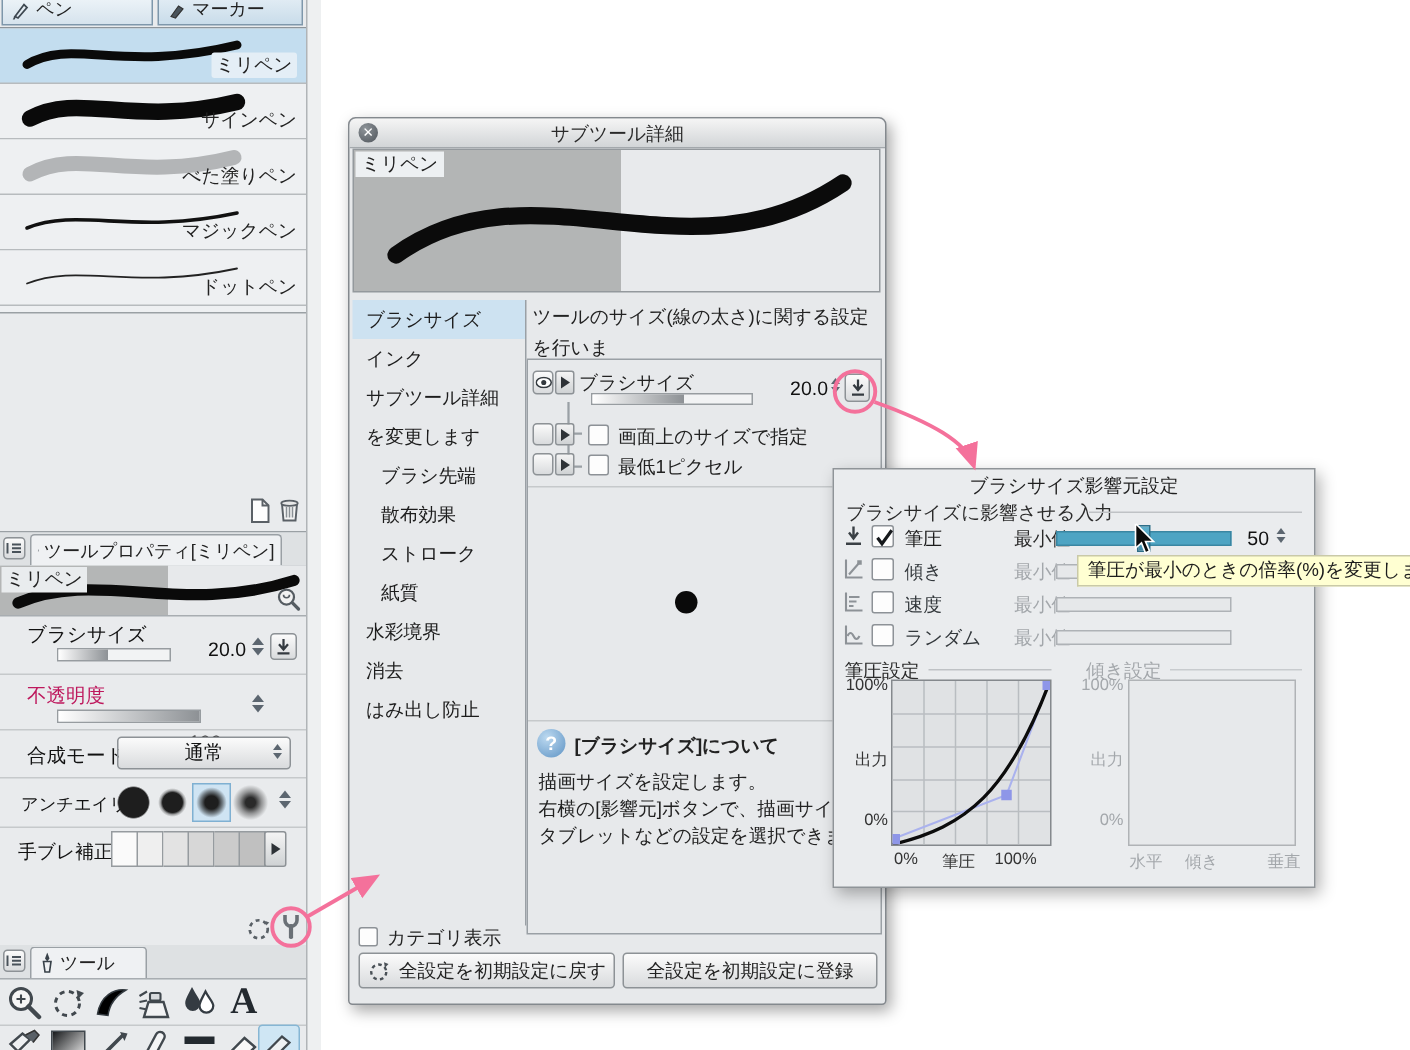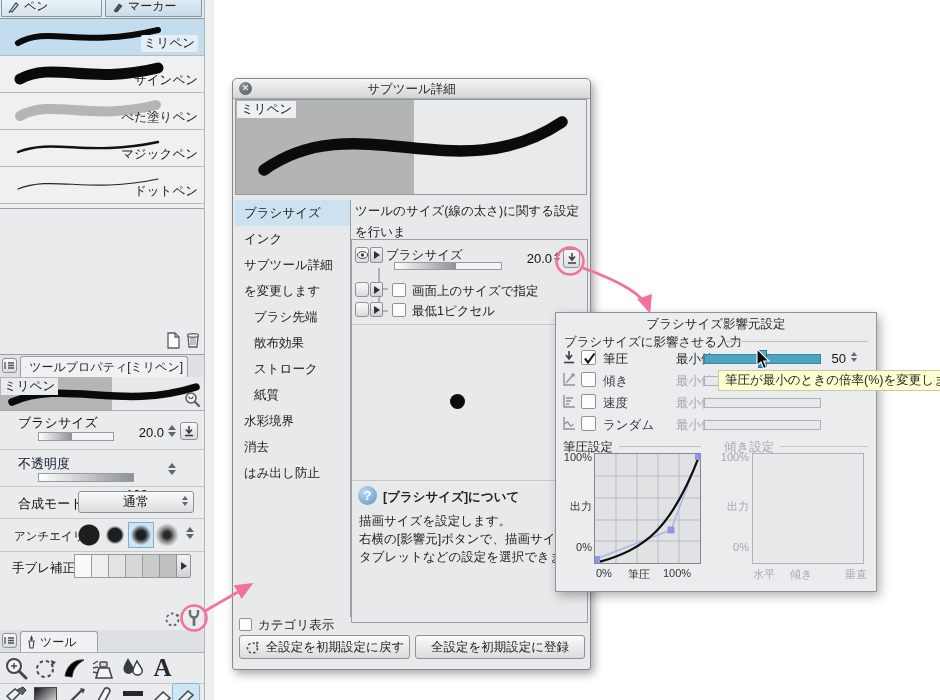--- a/index.html
+++ b/index.html
@@ -136,21 +136,21 @@
         <span class="d"></span>
       </div>
     <div class="ab btn3d" style="left:180px;top:67px;width:18px;height:18px;display:flex;align-items:center;justify-content:center;">
       <svg width="12" height="12" viewBox="0 0 12 12">
           <path d="M6,1 V7 M3,4.5 L6,8 L9,4.5" fill="none" stroke="#343a40" stroke-width="1.5"></path>
           <path d="M2,10.5 H10" stroke="#343a40" stroke-width="1.5"></path>
         </svg>
     </div>
     <div class="ab sep" style="left:0;top:94px;width:204px;"></div>
 
-    <span class="ab" style="left:18px;top:100px;font-size:13px;color:#0f172a;">不透明度</span>
+    <span class="ab" style="left:18px;top:100px;font-size:13px;color:#be185d;">不透明度</span>
     <div class="ab trk" style="left:38px;top:118px;width:96px;height:9px;">
         <div class="fillgrad" style="width:100%;"></div>
       </div>
     <span class="ab" style="left:126px;top:108px;width:38px;text-align:left;font-size:13px;color:#111;margin-top:24px;">100</span>
     <div class="ab spin" style="left:168px;top:108px;">
         <span class="u"></span>
         <span class="d"></span>
       </div>
     <div class="ab sep" style="left:0;top:131px;width:204px;"></div>
 

